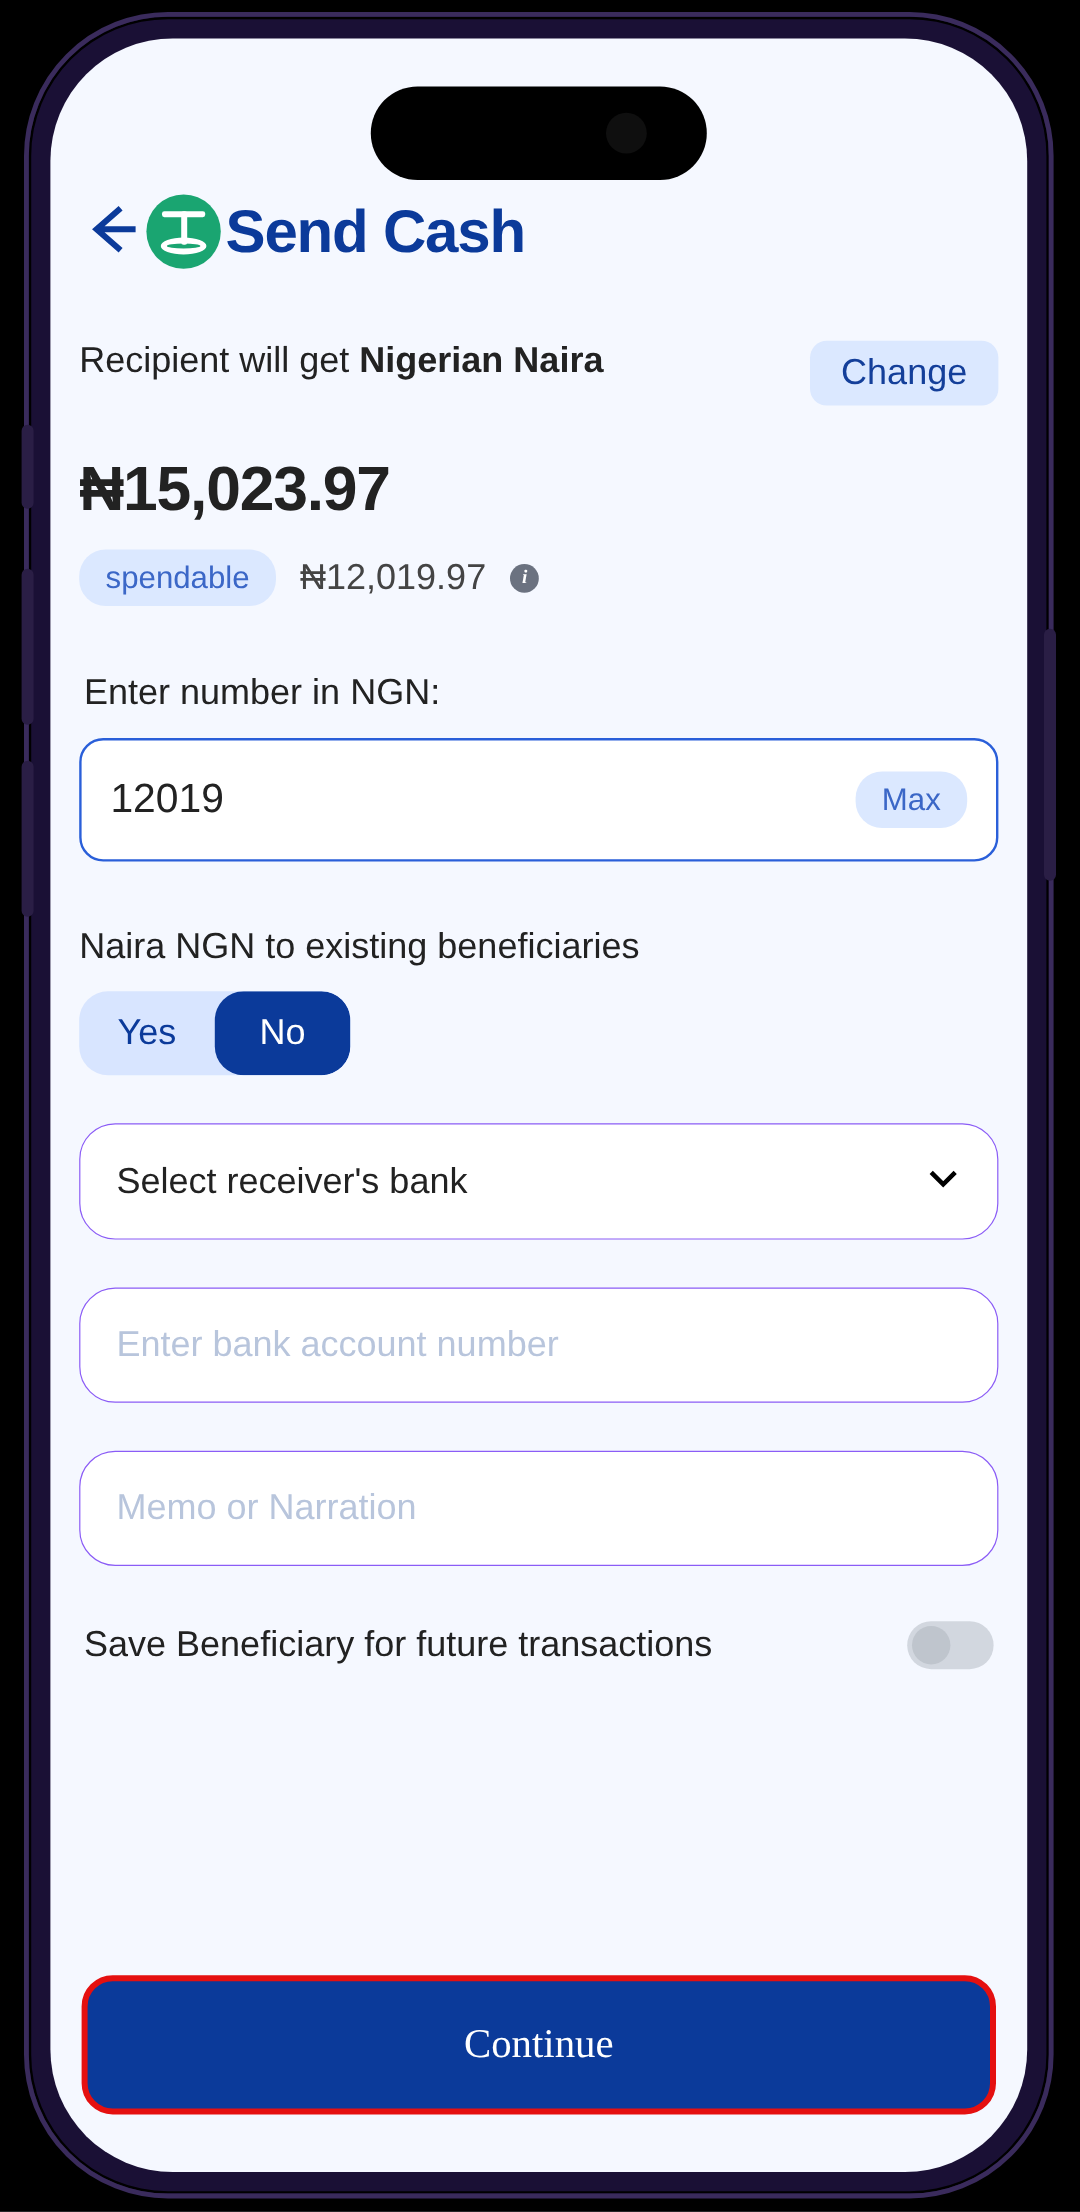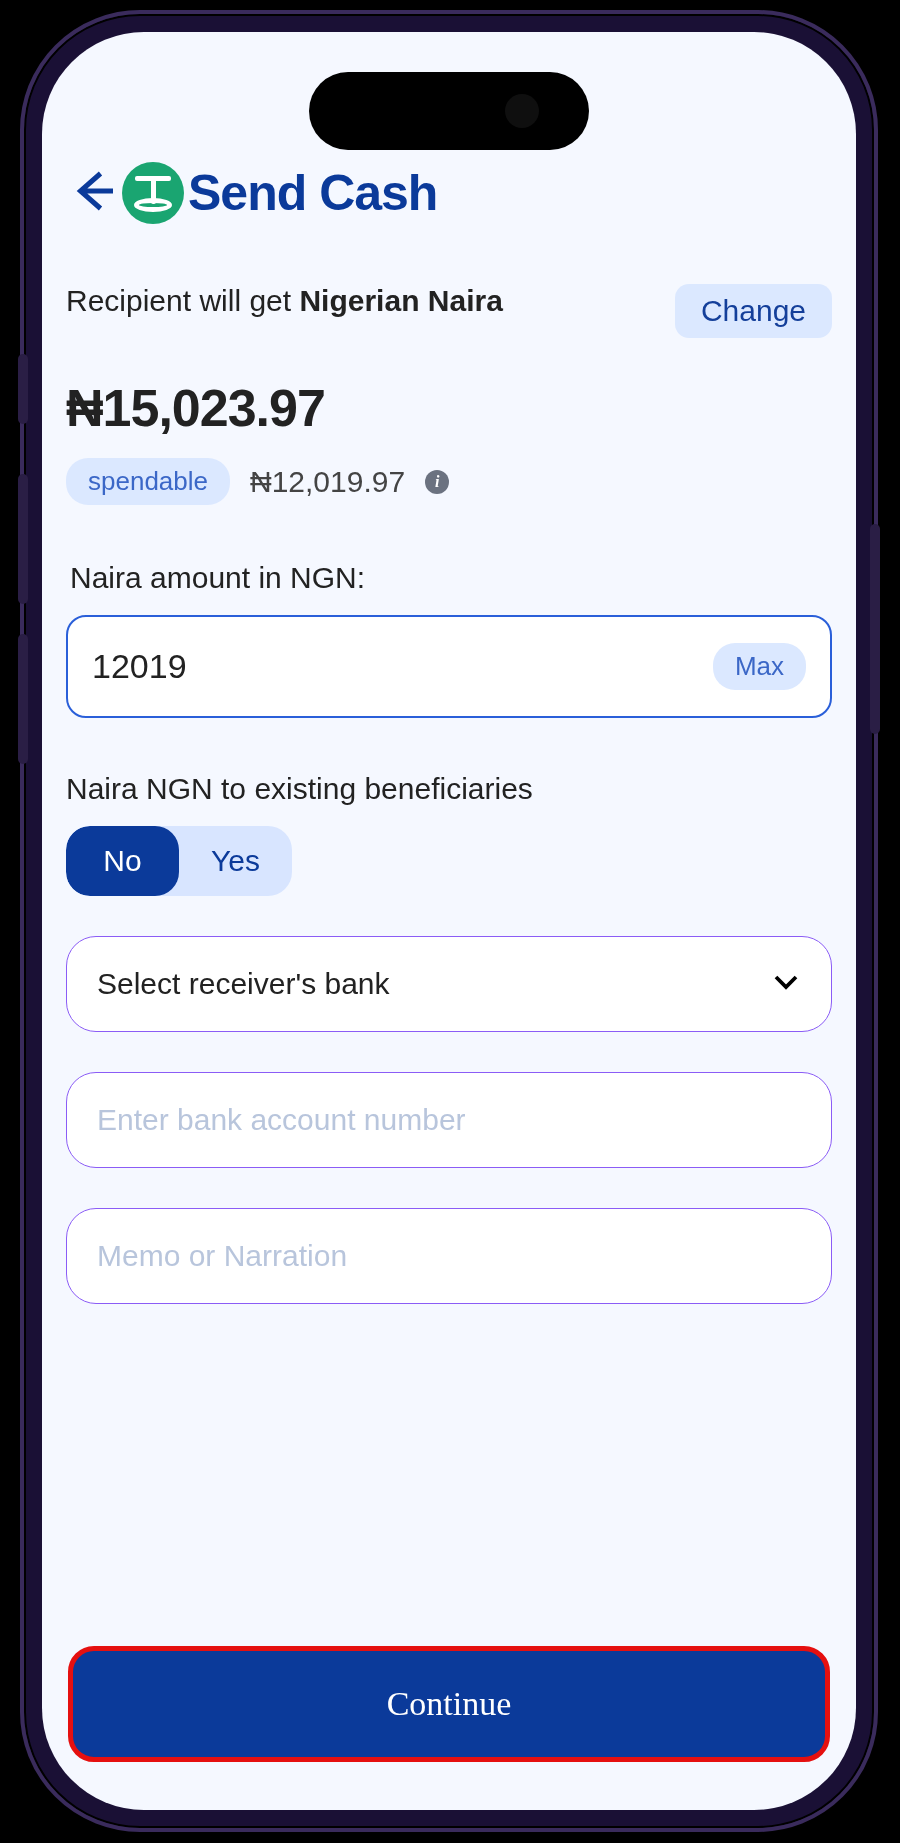--- a/index.html
+++ b/index.html
@@ -231,48 +231,52 @@
         </div>
 
         <div class="balance">₦15,023.97</div>
 
         <div class="spendable-row">
           <span class="pill small">spendable</span>
           <span>₦12,019.97</span>
           <span class="info-icon">i</span>
         </div>
 
-        <div class="label">Naira amount in NGN:</div>
+        <div class="label">Enter number in NGN:</div>
         <div class="amount-box">
           <input type="text" value="12019" style="">
           <span class="pill small">Max</span>
         </div>
 
         <div class="ben-label">Naira NGN to existing beneficiaries</div>
         <div class="toggle-group">
+          <div class="toggle-btn">Yes</div>
           <div class="toggle-btn active">No</div>
-          <div class="toggle-btn">Yes</div>
         </div>
 
         <div class="field select">
           <span class="ftext">Select receiver's bank</span>
           <span class="chevron">
             <svg viewBox="0 0 24 24">
                 <path d="M4 8 L12 16 L20 8"></path>
               </svg>
           </span>
         </div>
 
         <div class="field">
           <input type="text" placeholder="Enter bank account number" style="">
         </div>
 
         <div class="field">
           <input type="text" placeholder="Memo or Narration" style="">
         </div>
 
+        <div class="save-row">
+          <span>Save Beneficiary for future transactions</span>
+          <span class="switch"></span>
+        </div>
       </div>
 
       <div class="continue-btn">Continue</div>
 
     </div>
   </div>
 </div>
 
 </body></html>

